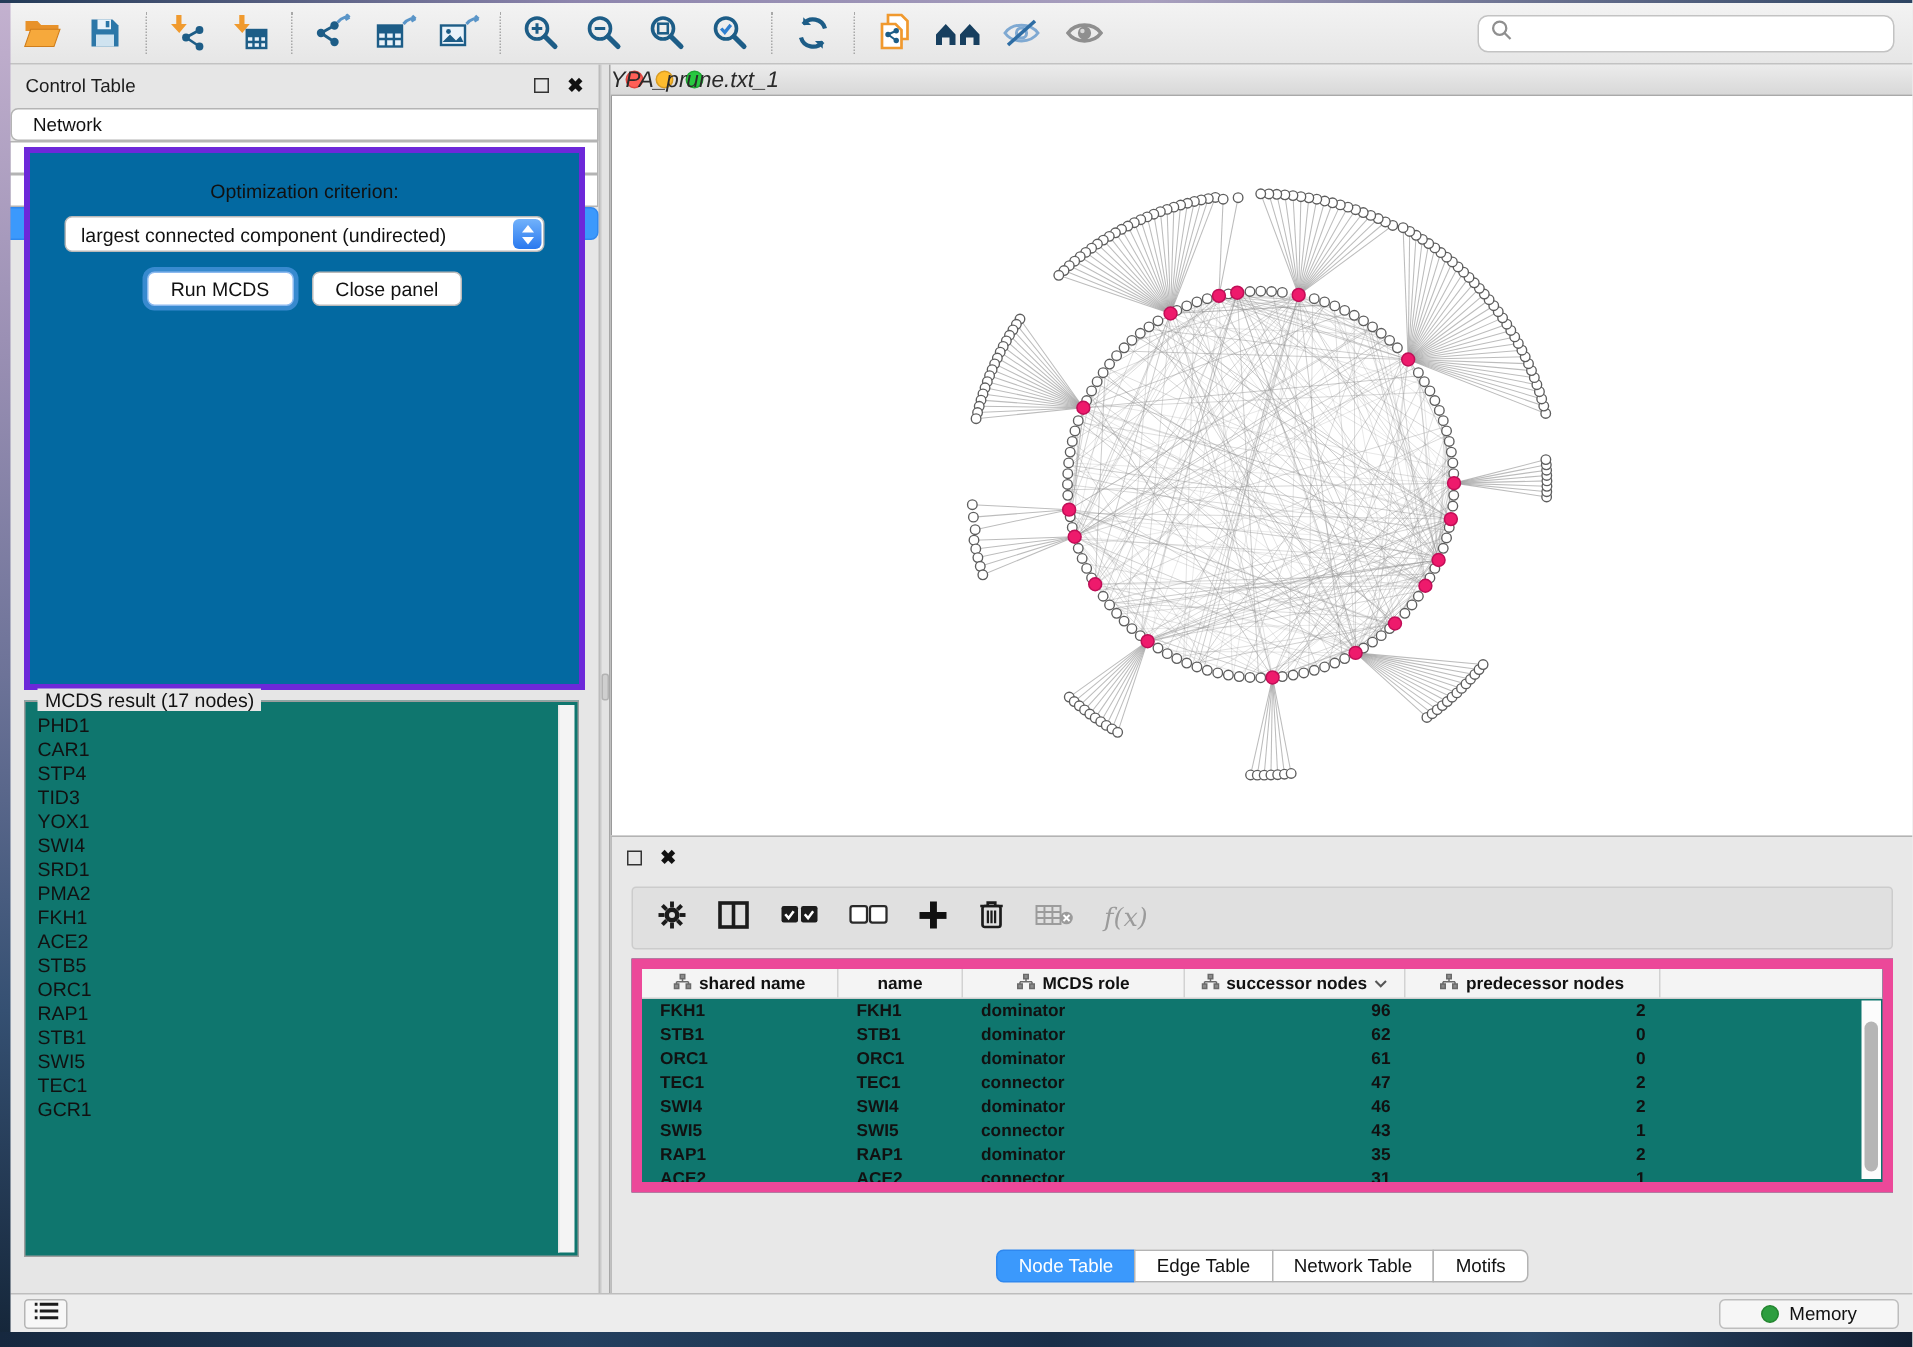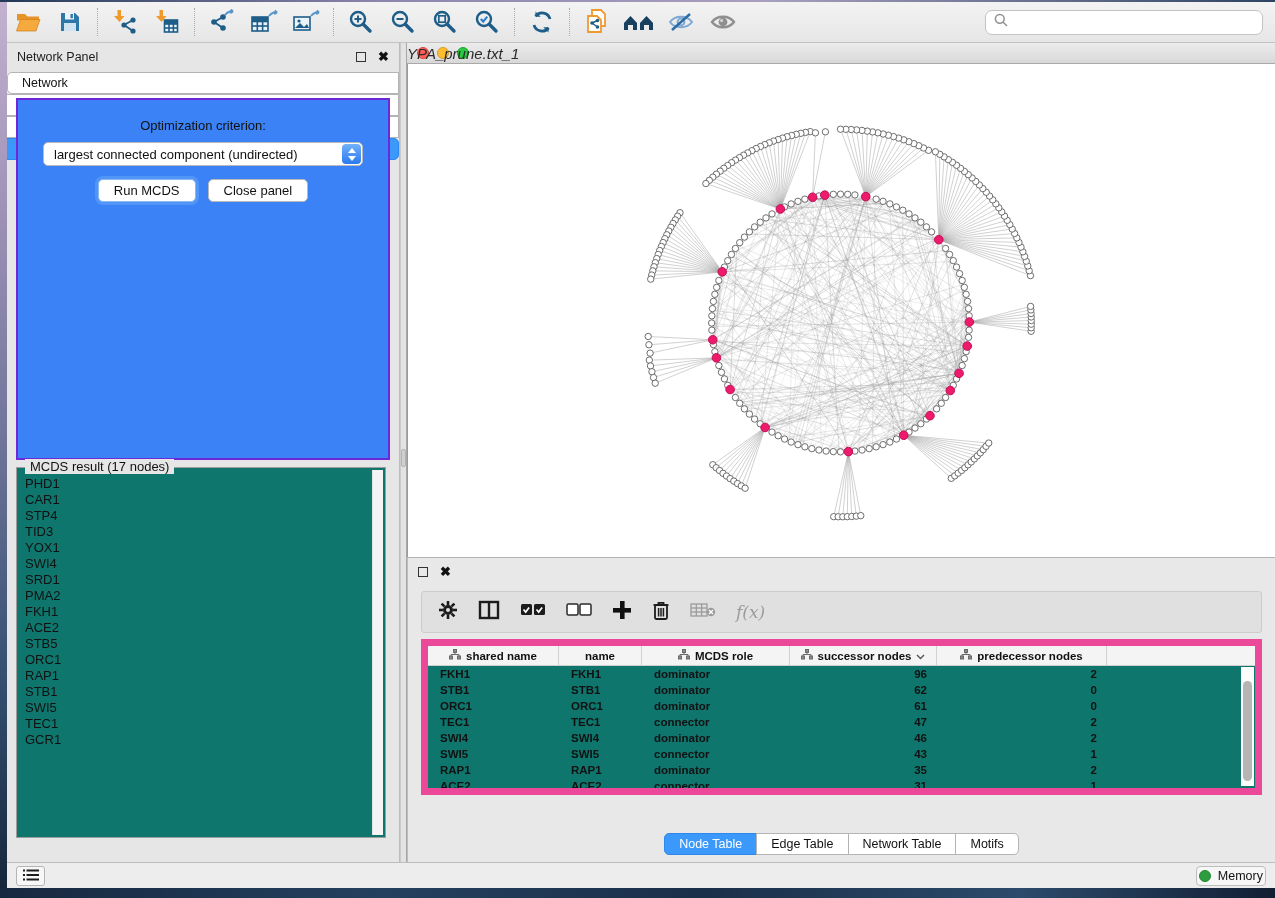--- a/index.html
+++ b/index.html
@@ -33,21 +33,21 @@
   .panel-head .ph-title { flex:1; }
   .float-box { width:10px; height:10px; border:1.6px solid #333; margin-right:12px; }
   .close-x  { font-size:13px; font-weight:bold; color:#111; line-height:10px; }
   .seg-row { display:flex; justify-content:center; margin-top:2px;flex-direction:column; }
   .seg { font-size:12.5px; padding:3px 14px; background:#fff; border:1px solid #b4b4b4; margin-left:-1px; color:#111; white-space:nowrap; }
   .seg:first-child { border-radius:5px 0 0 5px; margin-left:0; }
   .seg:last-child  { border-radius:0 5px 5px 0; }
   .seg.active { background:#3b99fc; border-color:#2f88ef; color:#fff; }
 
   .tab-content { position:absolute; left:9px; right:9px; top:55px; height:362px;
-    background:#3b82f6; border:2px solid #6d28d9; }
+    background:#0369a1; border:4px solid #6d28d9; }
   .opt-label { text-align:center; font-size:13px; margin-top:18px; color:#111; }
   .select-box { width:320px; height:24px; margin:9px auto 0; background:#fff; border:1px solid #b9b9b9;
     border-radius:5px; position:relative; font-size:13px; display:flex; align-items:center; padding-left:10px; }
   .stepper { position:absolute; right:1px; top:1px; bottom:1px; width:19px; border-radius:4px;
     background:linear-gradient(#72b2fb,#2a79ef); display:flex; flex-direction:column; align-items:center; justify-content:center; gap:3px; }
   .arr-up    { width:0; height:0; border-left:4px solid transparent; border-right:4px solid transparent; border-bottom:5px solid #fff; }
   .arr-down  { width:0; height:0; border-left:4px solid transparent; border-right:4px solid transparent; border-top:5px solid #fff; }
   .btn-row { display:flex; justify-content:center; gap:12px; margin-top:13px; }
   .btn { font-size:13px; background:#fff; border:1px solid #b9b9b9; border-radius:5px; padding:3px 15px; color:#111; }
   .btn.focused { box-shadow:0 0 0 3px rgba(100,165,245,.55); border-color:#8cb9ef; }
@@ -98,21 +98,21 @@
   .tbl-scroll { position:absolute; right:1px; top:21px; bottom:2px; width:13px; background:#fcfcfc; }
   .tbl-thumb { position:absolute; left:2px; right:2px; top:14px; height:100px; background:#b5b5b5; border-radius:6px; }
   .tp-tabs { position:absolute; left:0; right:0; bottom:7px; display:flex; justify-content:center; }
 
   
   .status-bar { position:absolute; left:7px; right:0; bottom:10px; height:26px; background:#ededed;
     border-top:1px solid #bdbdbd; display:flex; align-items:center; padding:0 9px; z-index:20; }
   .list-btn { width:29px; height:20px; border:1px solid #b5b5b5; background:#f7f7f7; border-radius:3px;
     display:flex; align-items:center; justify-content:center; }
   .mem-btn { margin-left:auto; display:flex; align-items:center; gap:7px; background:#f6f6f6;
-    border:1px solid #bdbdbd; border-radius:4px; padding:2px 2px; font-size:12.5px; }
+    border:1px solid #bdbdbd; border-radius:4px; padding:2px 27px; font-size:12.5px; }
   .mem-dot { width:12px; height:12px; border-radius:50%; background:#2d9e3f; border:1px solid #23852f; }
 </style>
 </head>
 <body>
 
 <div class="wall-top"></div>
 <div class="wall-left"></div>
 <div class="wall-bottom"></div>
 
 <div class="toolbar">
@@ -305,21 +305,21 @@
     <span><svg width="14" height="14" viewBox="0 0 14 14">
           <circle cx="5.8" cy="5.8" r="4.4" fill="none" stroke="#8f8f8f" stroke-width="1.5"></circle>
           <line x1="9" y1="9" x2="13" y2="13" stroke="#8f8f8f" stroke-width="1.5"></line>
         </svg></span>
     <input type="text" placeholder="" style="">
   </div>
 </div>
 
 <div class="control-panel">
   <div class="panel-head">
-    <span class="ph-title">Network Panel</span>
+    <span class="ph-title">Control Table</span>
     <span class="float-box"></span>
     <span class="close-x">✖</span>
   </div>
   <div class="seg-row" id="control-tabs">
       <span class="seg">Network</span>
       <span class="seg">Style</span>
       <span class="seg">Select</span>
       <span class="seg active">MCDS</span>
     </div>
 

